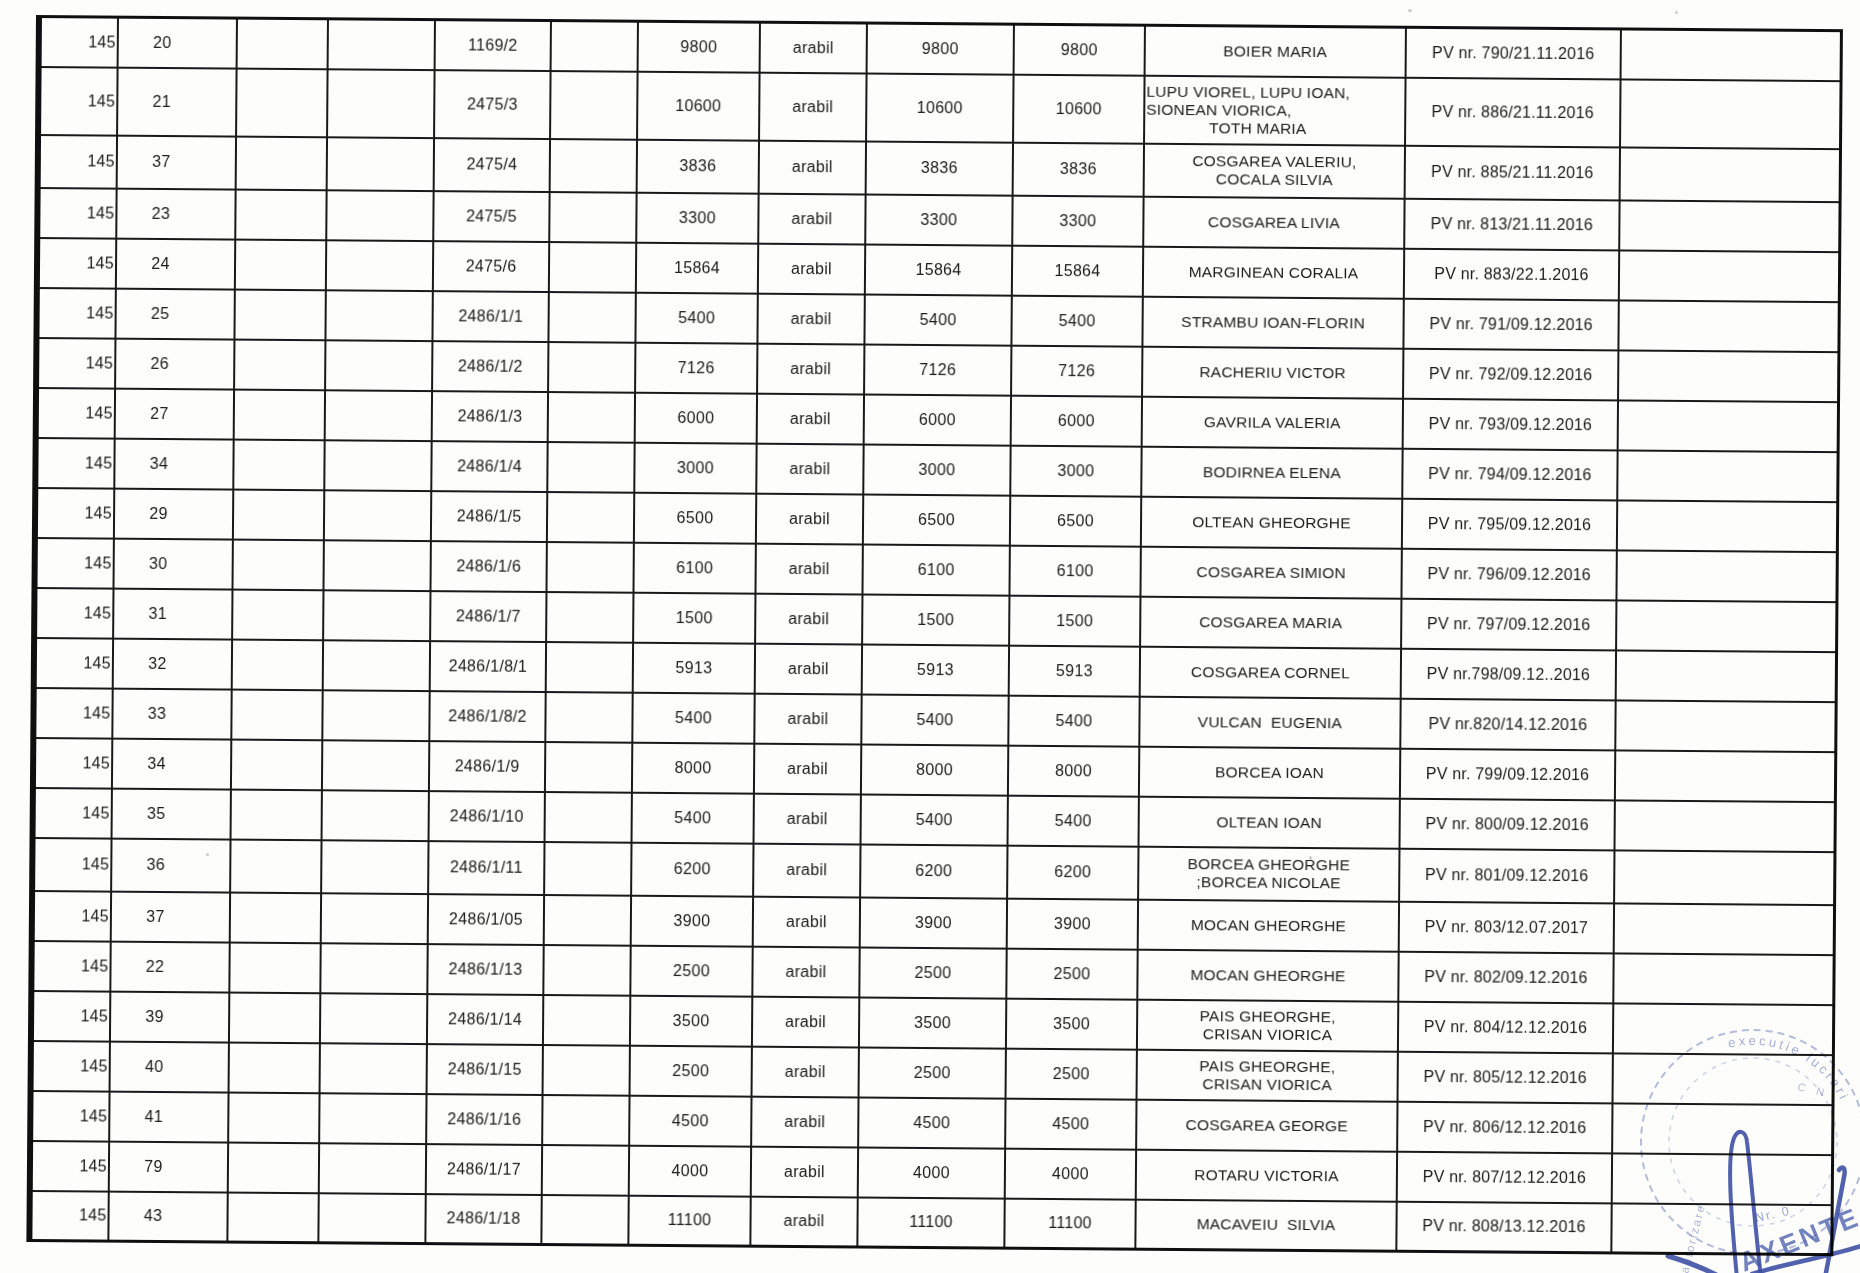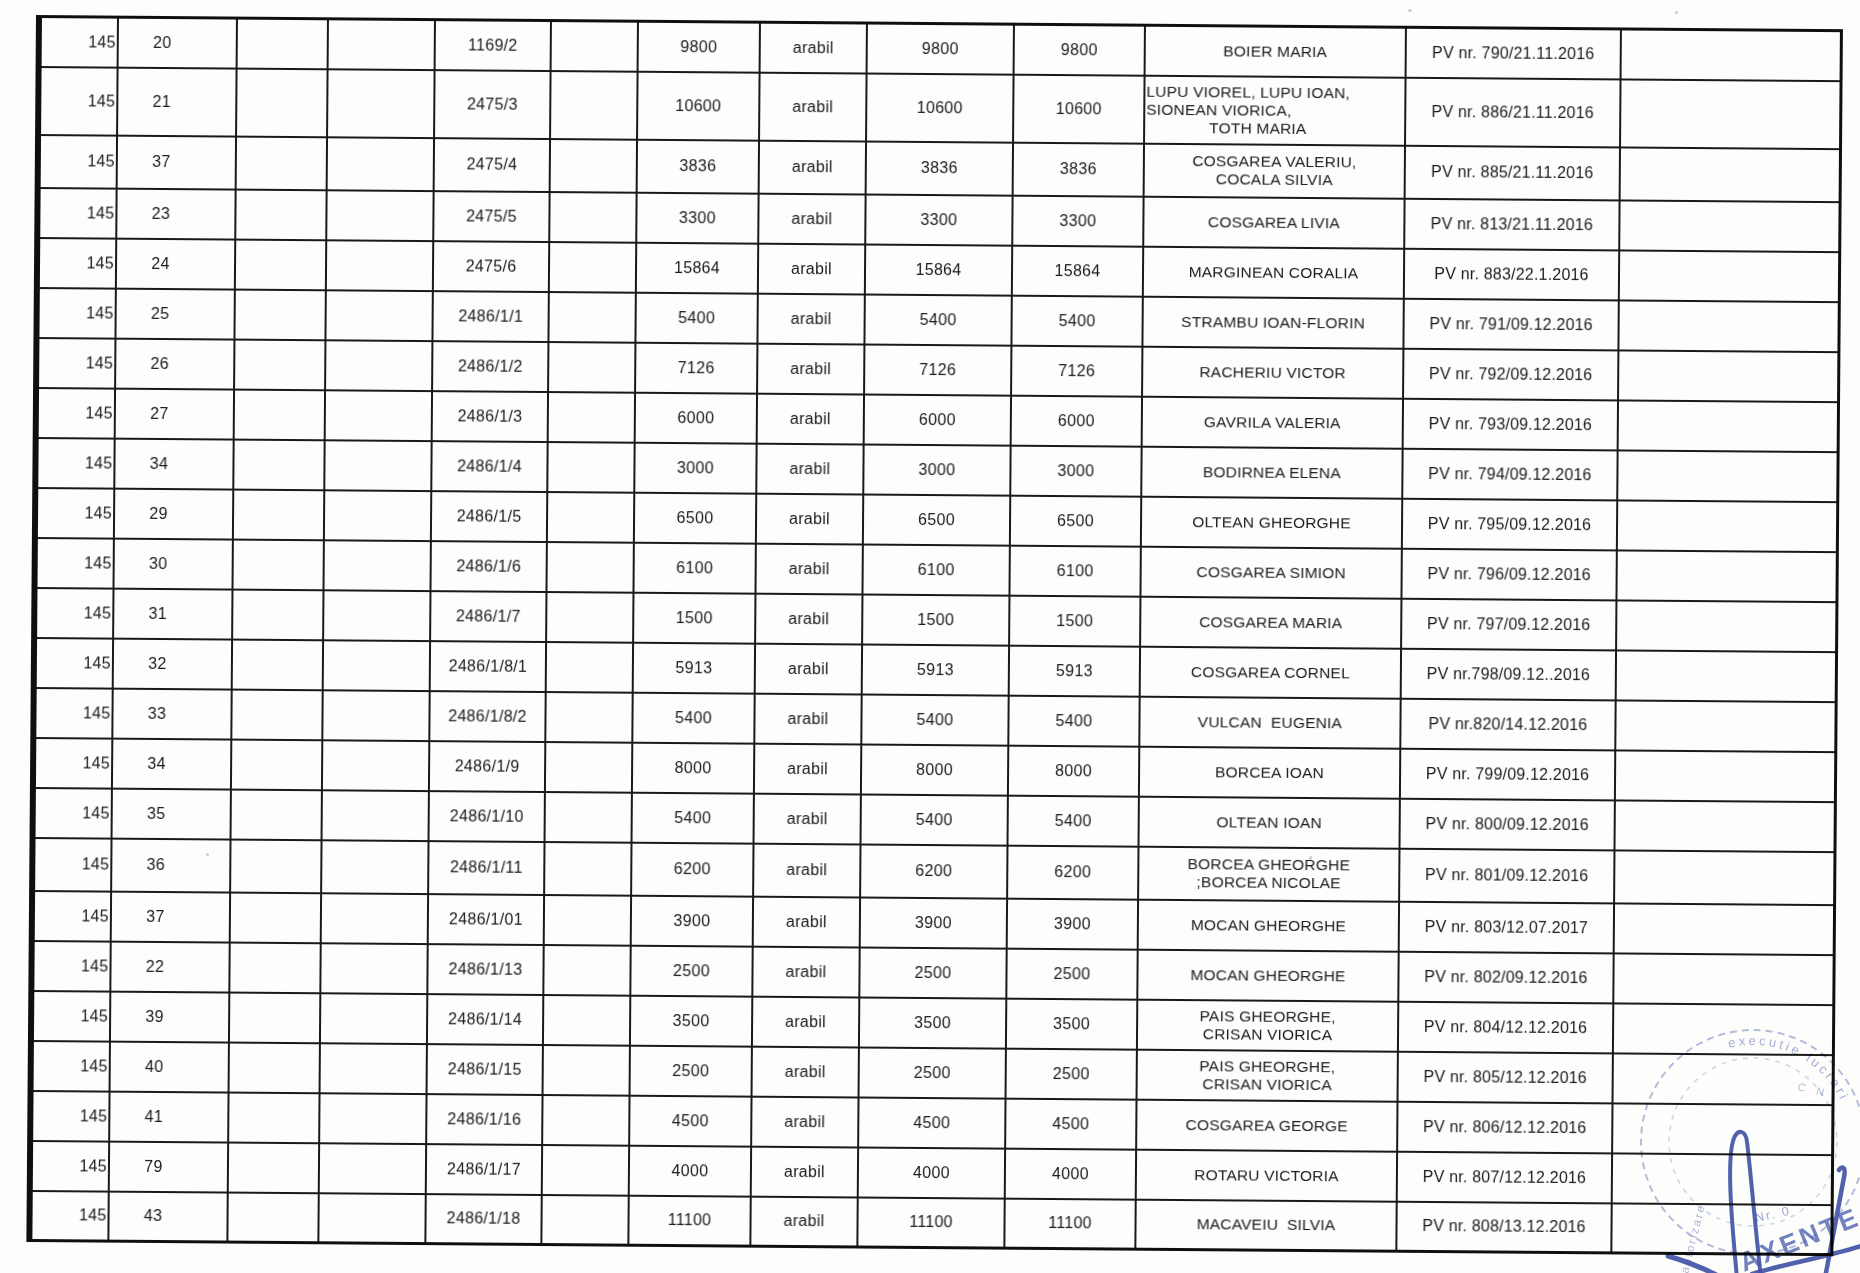--- a/index.html
+++ b/index.html
@@ -312,21 +312,21 @@
             <td class="c-owner">BORCEA GHEORGHE
 ;BORCEA NICOLAE</td>
             <td class="c-pv">PV nr. 801/09.12.2016</td>
             <td class="c-obs"></td>
           </tr>
           <tr class="row-37">
             <td class="c-group">145</td>
             <td class="c-no">37</td>
             <td class="c-e"></td>
             <td class="c-e"></td>
-            <td class="c-parcel">2486/1/01</td>
+            <td class="c-parcel">2486/1/05</td>
             <td class="c-e"></td>
             <td class="c-num">3900</td>
             <td class="c-categ">arabil</td>
             <td class="c-num">3900</td>
             <td class="c-num">3900</td>
             <td class="c-owner">MOCAN GHEORGHE</td>
             <td class="c-pv">PV nr. 803/12.07.2017</td>
             <td class="c-obs"></td>
           </tr>
           <tr class="row-38">

